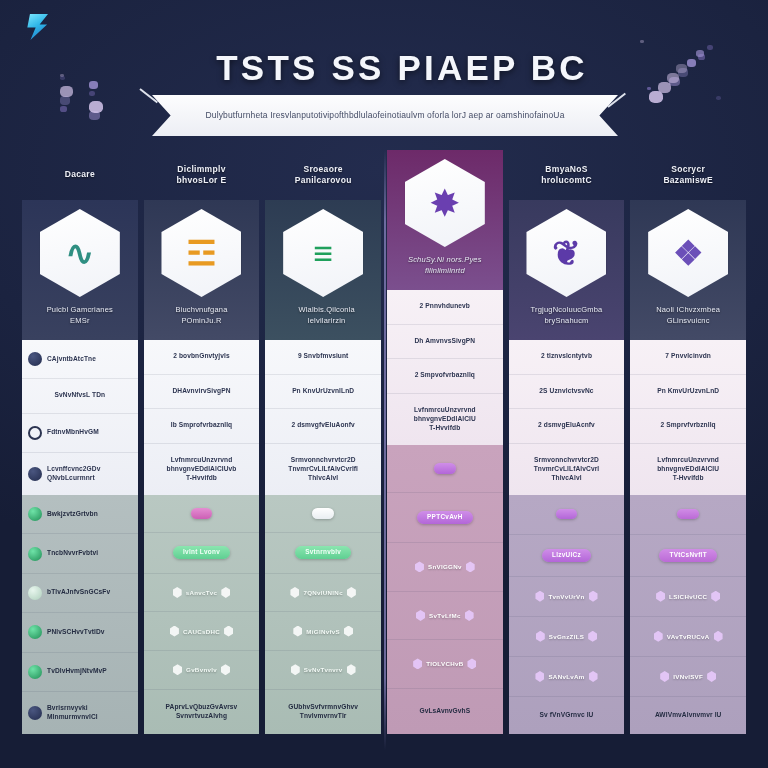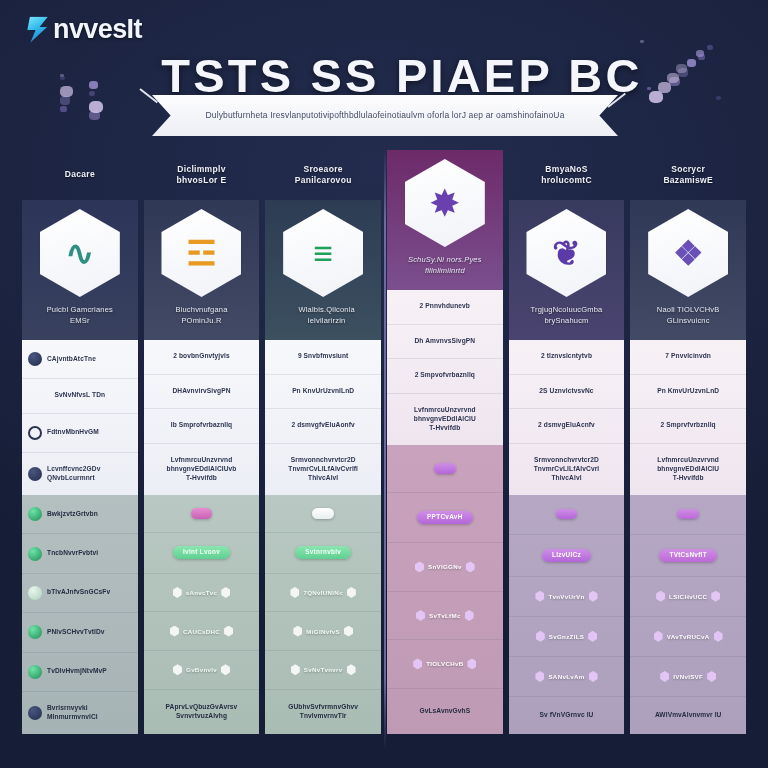--- a/index.html
+++ b/index.html
@@ -44,21 +44,21 @@
     position: absolute; display: block; border-radius: 40%;
     background: #b9a8e0; opacity: .75;
   }
   #spark-left { left: 60px; top: 74px; width: 64px; height: 48px; }
   #spark-right { left: 640px; top: 40px; width: 86px; height: 66px; }
 
   
   #title {
     position: absolute; top: 48px; left: 0; width: 768px;
     text-align: center;
-    font-size: 47px; font-weight: 700; color: #f4f6fb;
+    font-size: 35px; font-weight: 700; color: #f4f6fb;
     letter-spacing: 3.2px;
     text-shadow: 0 2px 6px rgba(0,0,0,.55);
     padding-left: 36px;
   }
 
   
   #ribbon {
     position: absolute; top: 95px; left: 152px;
     width: 466px; height: 41px;
     background: linear-gradient(180deg, #fdfdfe 0%, #eceef4 100%);
@@ -210,21 +210,20 @@
 </style>
 </head>
 <body>
 
 <div id="stage">
 
   <div id="logo">
     <span id="logo-mark">
         <span class="sh"></span>
       </span>
-    <span id="logo-text">nvvesIt</span>
   </div>
 
   <div class="sparkles" id="spark-left">
       <i style="width: 4px; height: 3.4px; left: 0px; top: 0px; opacity: 0.35; background: rgb(217, 201, 239);"></i>
       <i style="width: 11px; height: 9.35px; left: 29px; top: 37px; opacity: 0.51; background: rgb(156, 143, 208);"></i>
       <i style="width: 7px; height: 5.95px; left: 0px; top: 32px; opacity: 0.67; background: rgb(110, 99, 166);"></i>
       <i style="width: 14px; height: 11.9px; left: 29px; top: 27px; opacity: 0.83; background: rgb(217, 201, 239);"></i>
       <i style="width: 10px; height: 8.5px; left: 0px; top: 22px; opacity: 0.35; background: rgb(156, 143, 208);"></i>
       <i style="width: 6px; height: 5.1px; left: 29px; top: 17px; opacity: 0.51; background: rgb(110, 99, 166);"></i>
       <i style="width: 13px; height: 11.05px; left: 0px; top: 12px; opacity: 0.67; background: rgb(217, 201, 239);"></i>
@@ -549,21 +548,21 @@
           </div>
         </div>
       </div>
       <div class="col tint-slate">
         <div class="col-head" style="white-space: pre-line;">Socrycr
 BazamiswE</div>
         <div class="badge-card">
           <div class="hexagon">
             <span class="hex-glyph" style="color: rgb(107, 79, 184);">❖</span>
           </div>
-          <div class="badge-caption" style="white-space: pre-line;">Naoli TIOLVCHvB
+          <div class="badge-caption" style="white-space: pre-line;">Naoli IChvzxmbea
 GLinsvuicnc</div>
         </div>
         <div class="feat-block pinkish" style="height: 155px;">
           <div class="row center">
             <span class="row-text" style="white-space: pre-line;">7 Pnvvlcinvdn</span>
           </div>
           <div class="row center">
             <span class="row-text" style="white-space: pre-line;">Pn KmvUrUzvnLnD</span>
           </div>
           <div class="row center">

